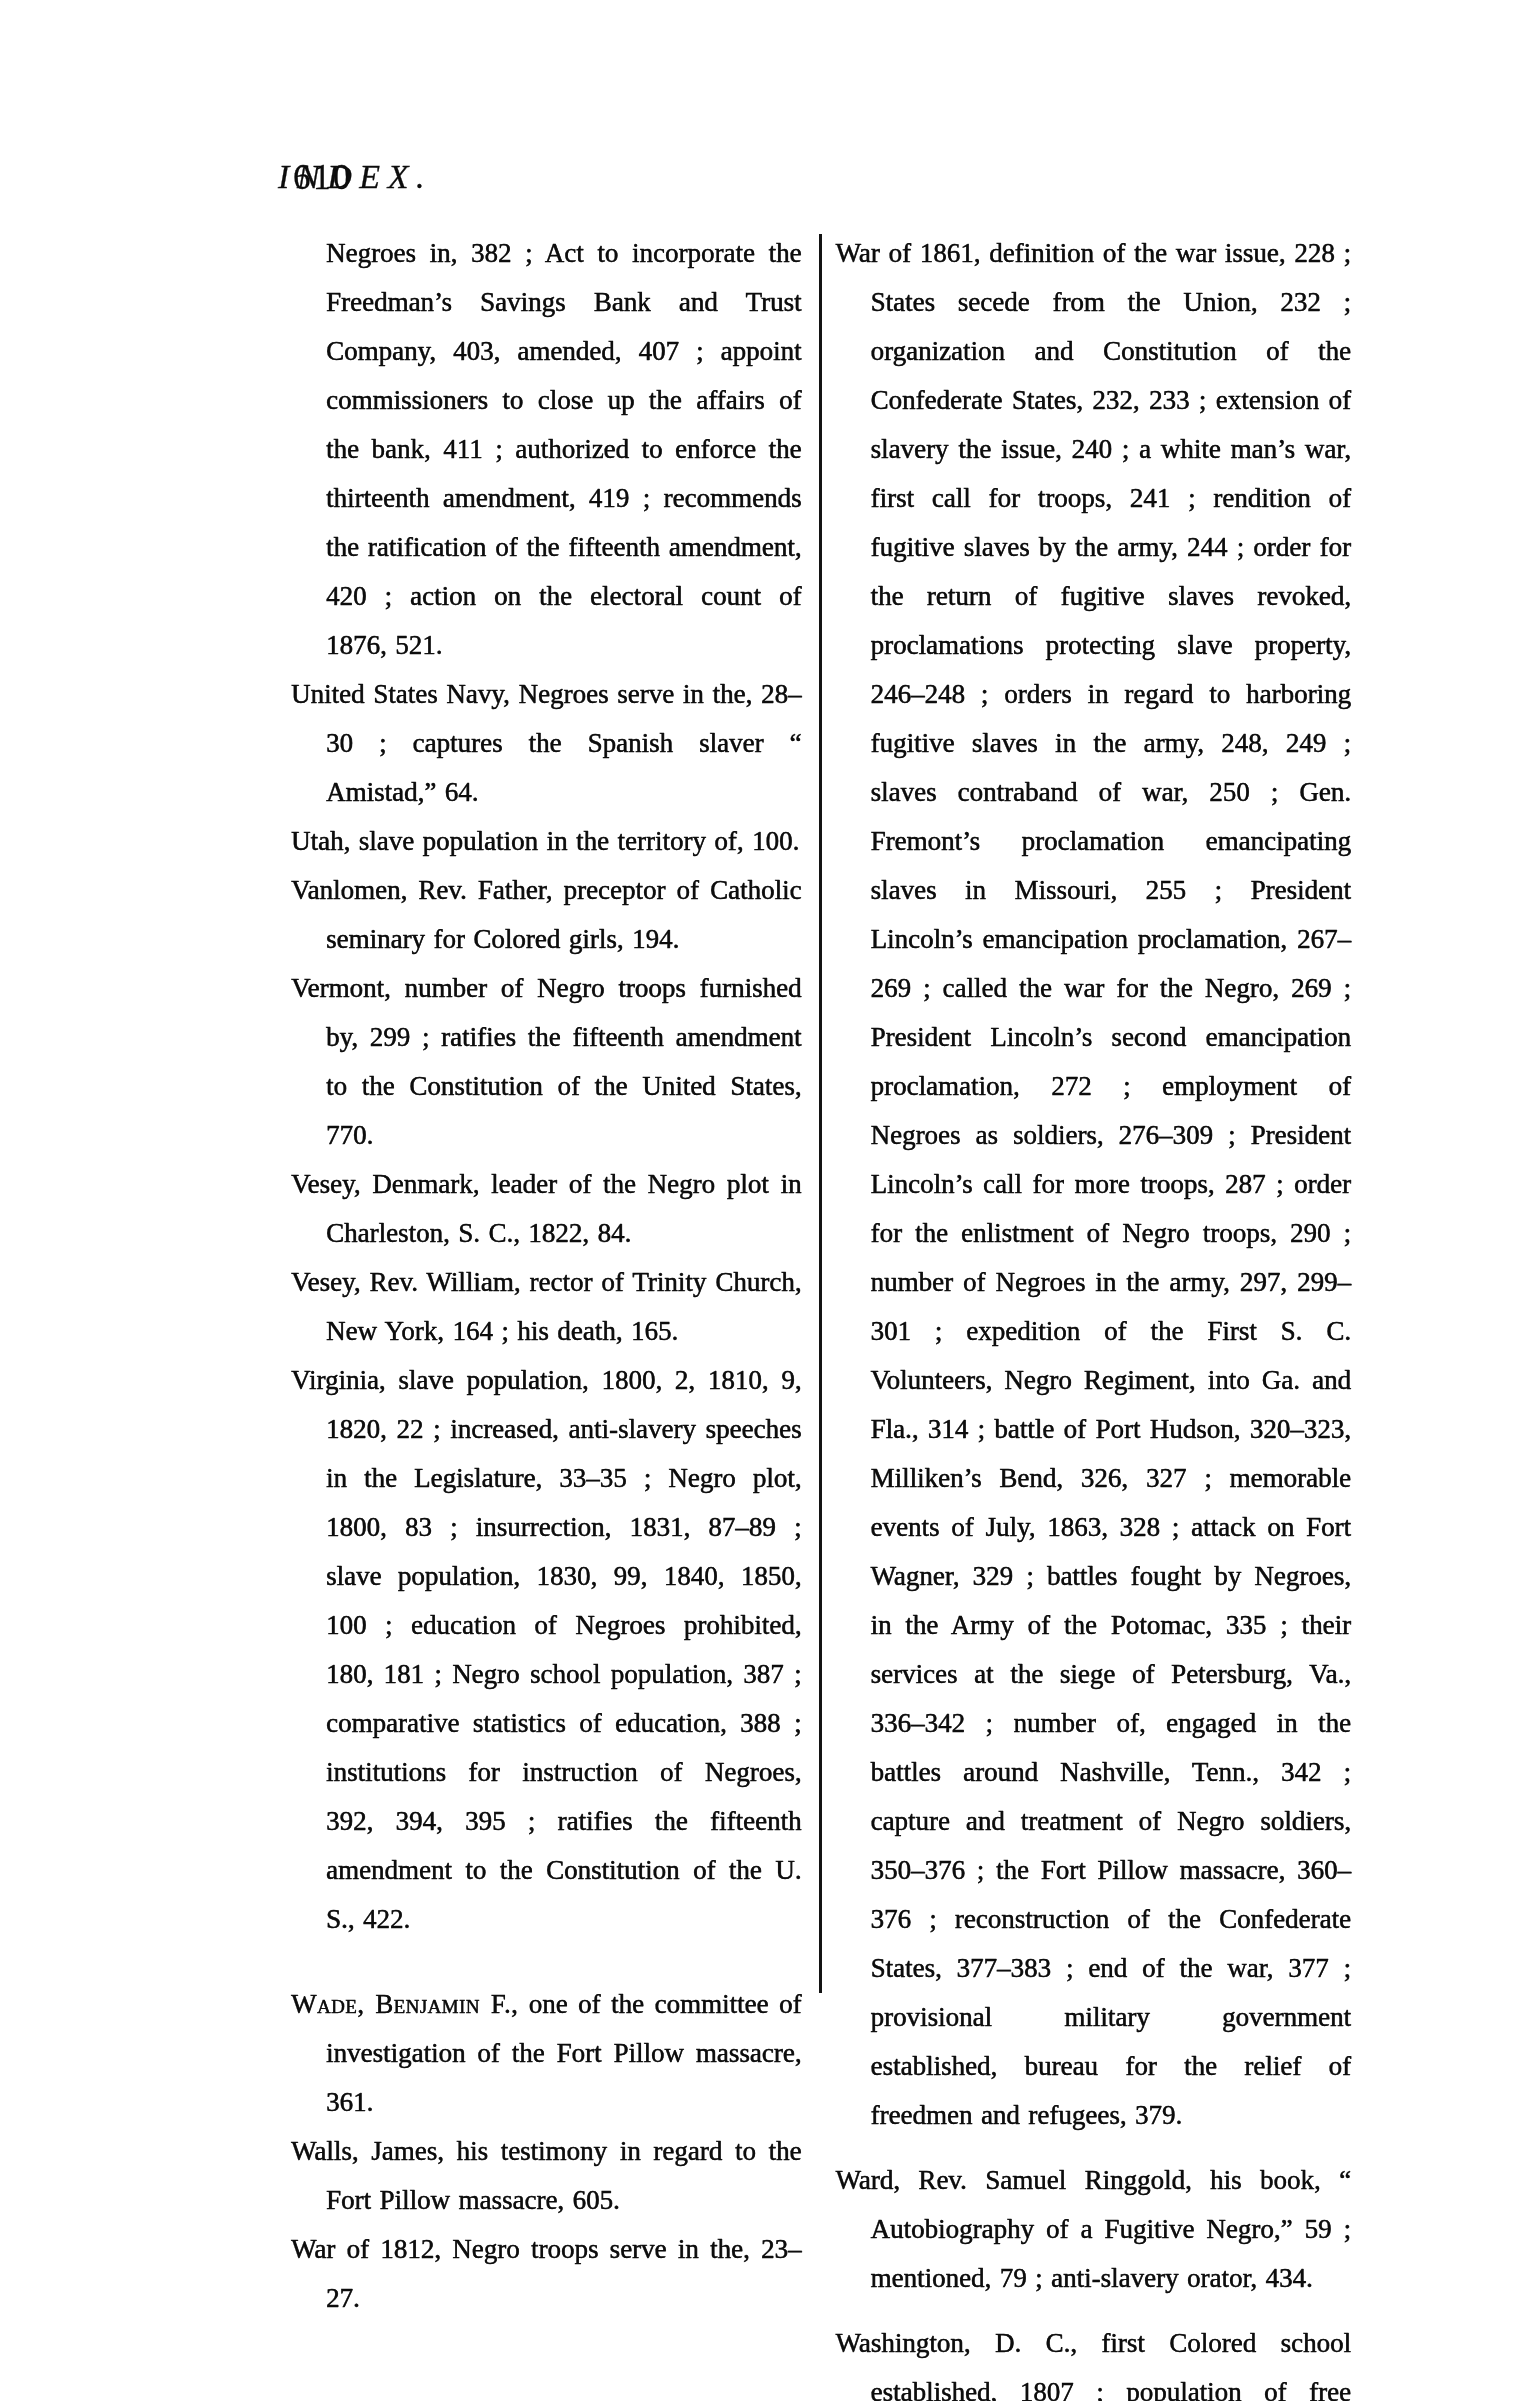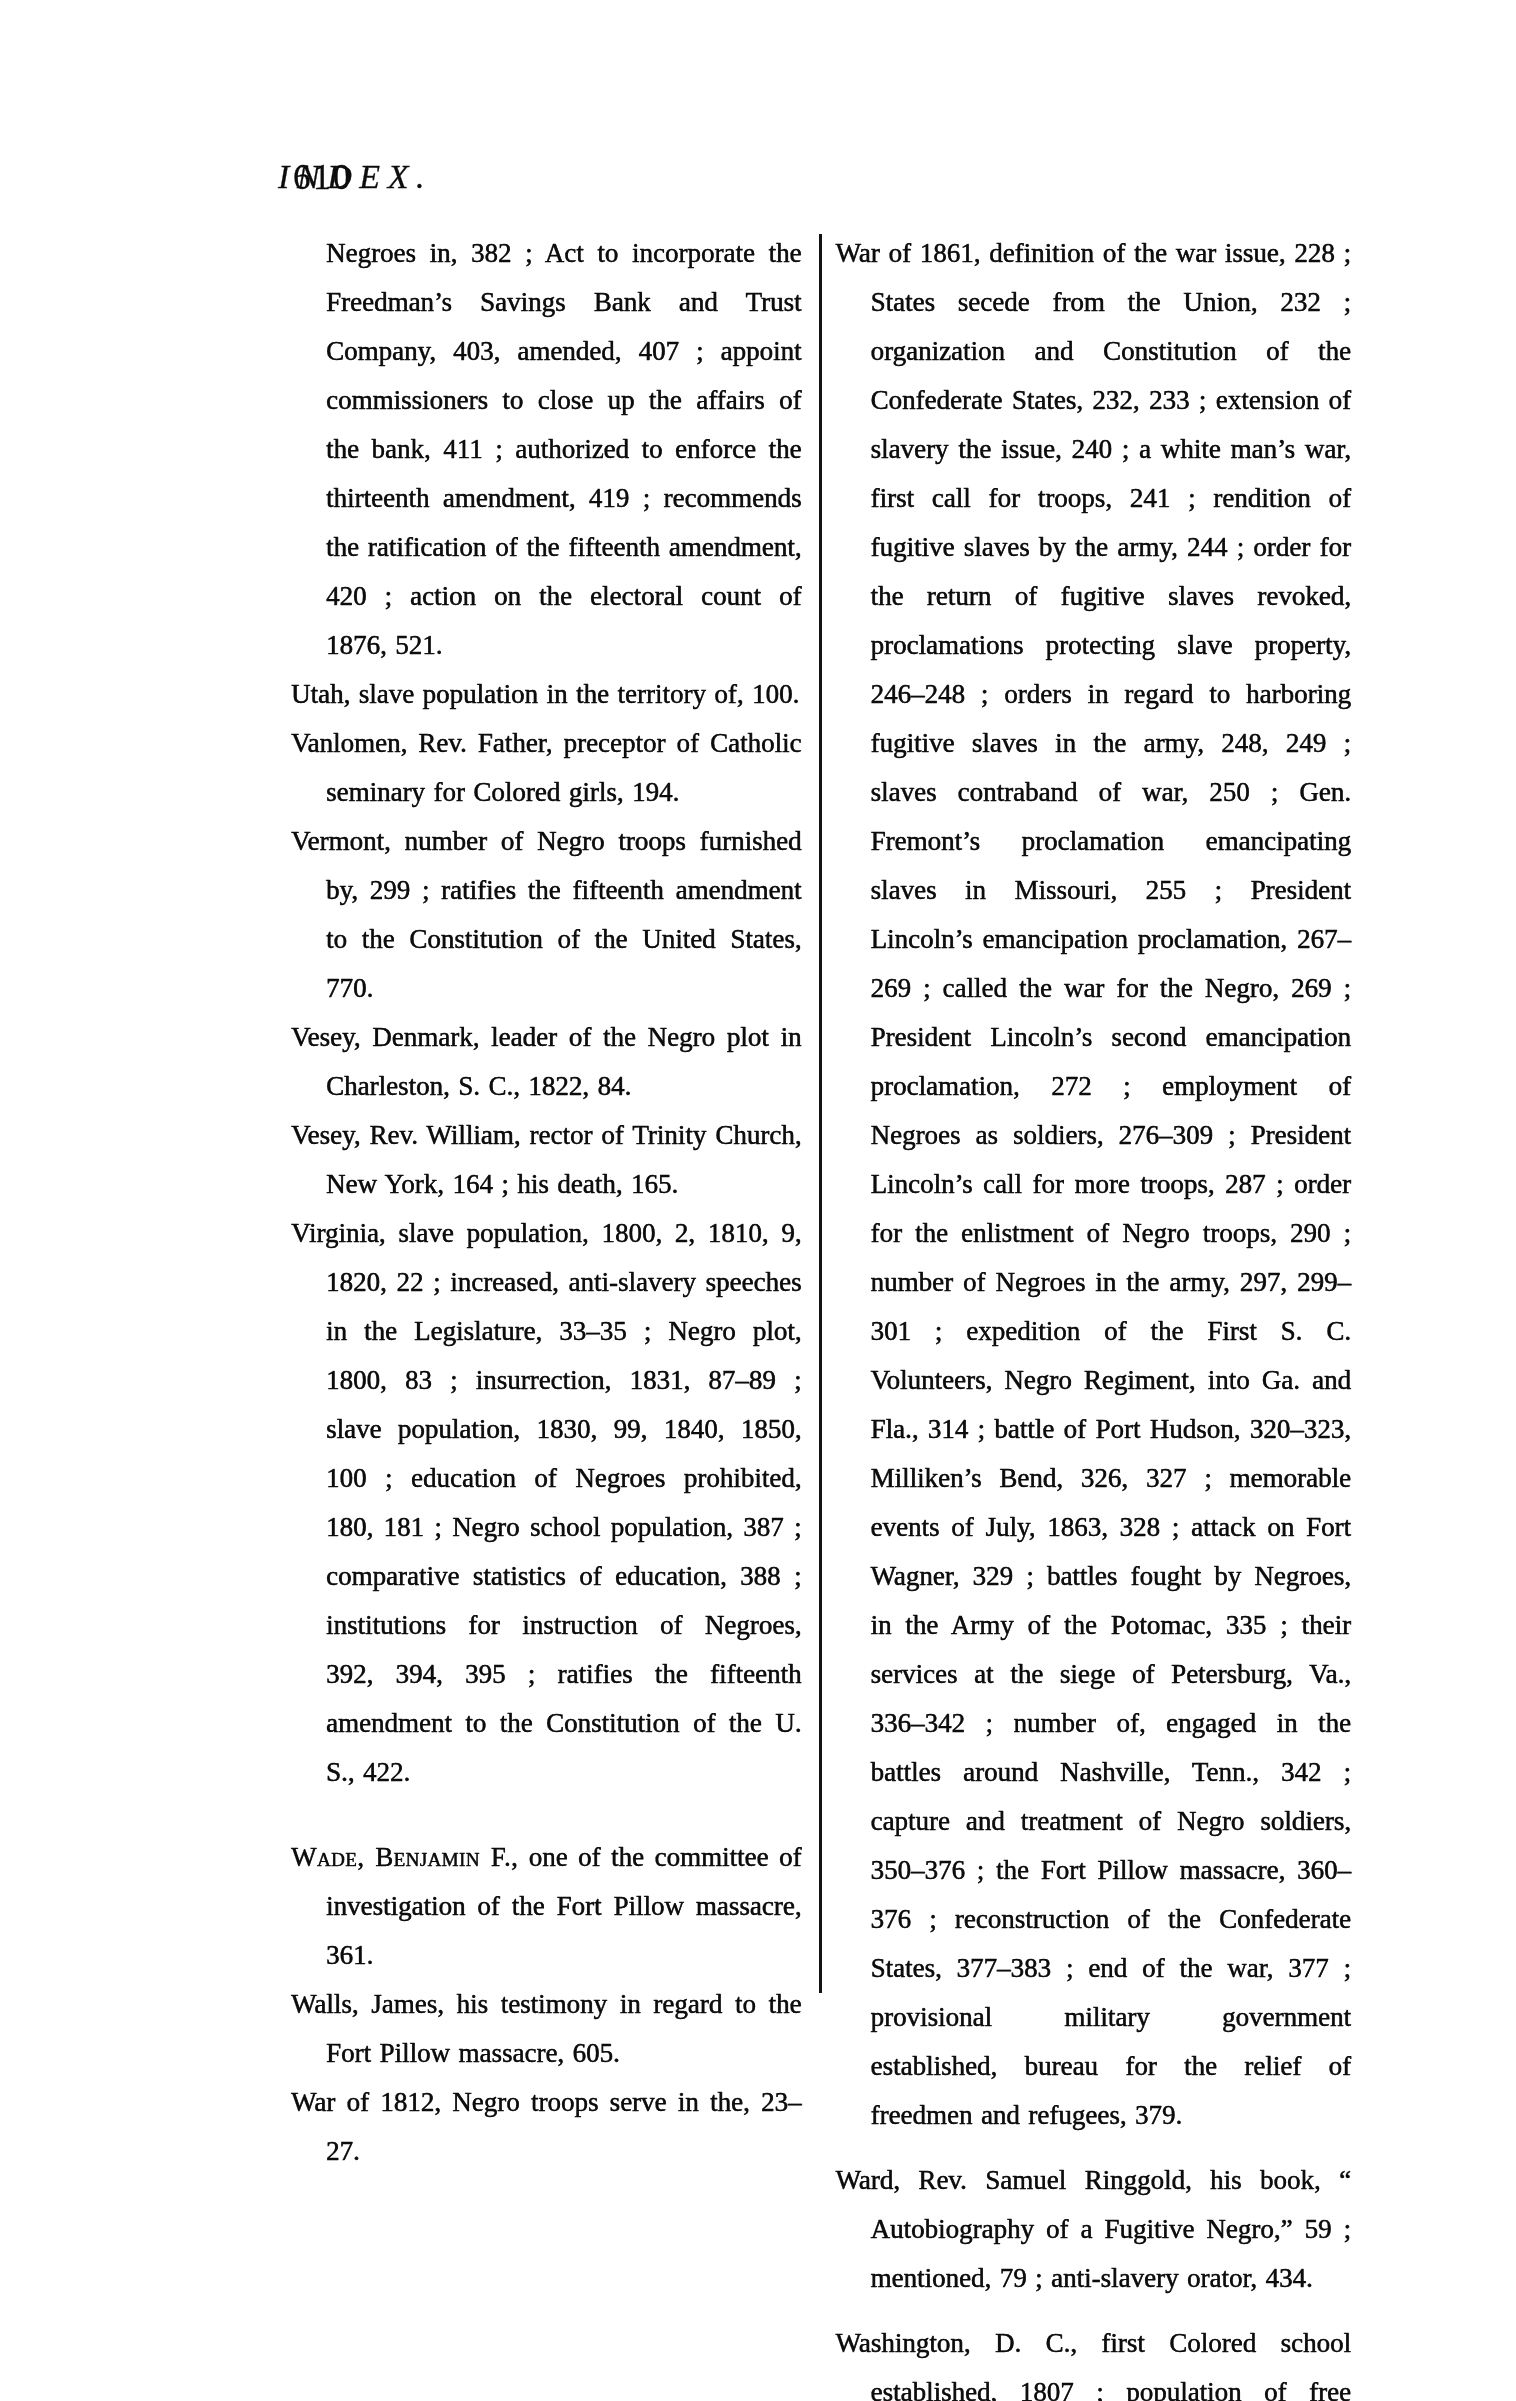--- a/index.html
+++ b/index.html
@@ -81,20 +81,21 @@
   <div class="running-head">
     <span class="page-num">610</span>
     <span class="head-title">INDEX.</span>
   </div>
 
   <div class="divider"></div>
 
   <div class="columns">
     <div class="col col-left">
         <p class="entry cont">Negroes in, 382 ; Act to incorporate the Freedman’s Savings Bank and Trust Company, 403, amended, 407 ; appoint commissioners to close up the affairs of the bank, 411 ; authorized to enforce the thirteenth amendment, 419 ; recommends the ratification of the fifteenth amendment, 420 ; action on the electoral count of 1876, 521.</p>
+        <p class="entry">United States Navy, Negroes serve in the, 28–30 ; captures the Spanish slaver “ Amistad,” 64.</p>
         <p class="entry">Utah, slave population in the territory of, 100.</p>
         <p class="entry">Vanlomen, Rev. Father, preceptor of Catholic seminary for Colored girls, 194.</p>
         <p class="entry">Vermont, number of Negro troops furnished by, 299 ; ratifies the fifteenth amendment to the Constitution of the United States, 770.</p>
         <p class="entry">Vesey, Denmark, leader of the Negro plot in Charleston, S. C., 1822, 84.</p>
         <p class="entry">Vesey, Rev. William, rector of Trinity Church, New York, 164 ; his death, 165.</p>
         <p class="entry">Virginia, slave population, 1800, 2, 1810, 9, 1820, 22 ; increased, anti-slavery speeches in the Legislature, 33–35 ; Negro plot, 1800, 83 ; insurrection, 1831, 87–89 ; slave population, 1830, 99, 1840, 1850, 100 ; education of Negroes prohibited, 180, 181 ; Negro school population, 387 ; comparative statistics of education, 388 ; institutions for instruction of Negroes, 392, 394, 395 ; ratifies the fifteenth amendment to the Constitution of the U. S., 422.</p>
         <p class="entry gap-full"><span class="sc">Wade, Benjamin F.,</span> one of the committee of investigation of the Fort Pillow massacre, 361.</p>
         <p class="entry">Walls, James, his testimony in regard to the Fort Pillow massacre, 605.</p>
         <p class="entry">War of 1812, Negro troops serve in the, 23–27.</p>
       </div>

